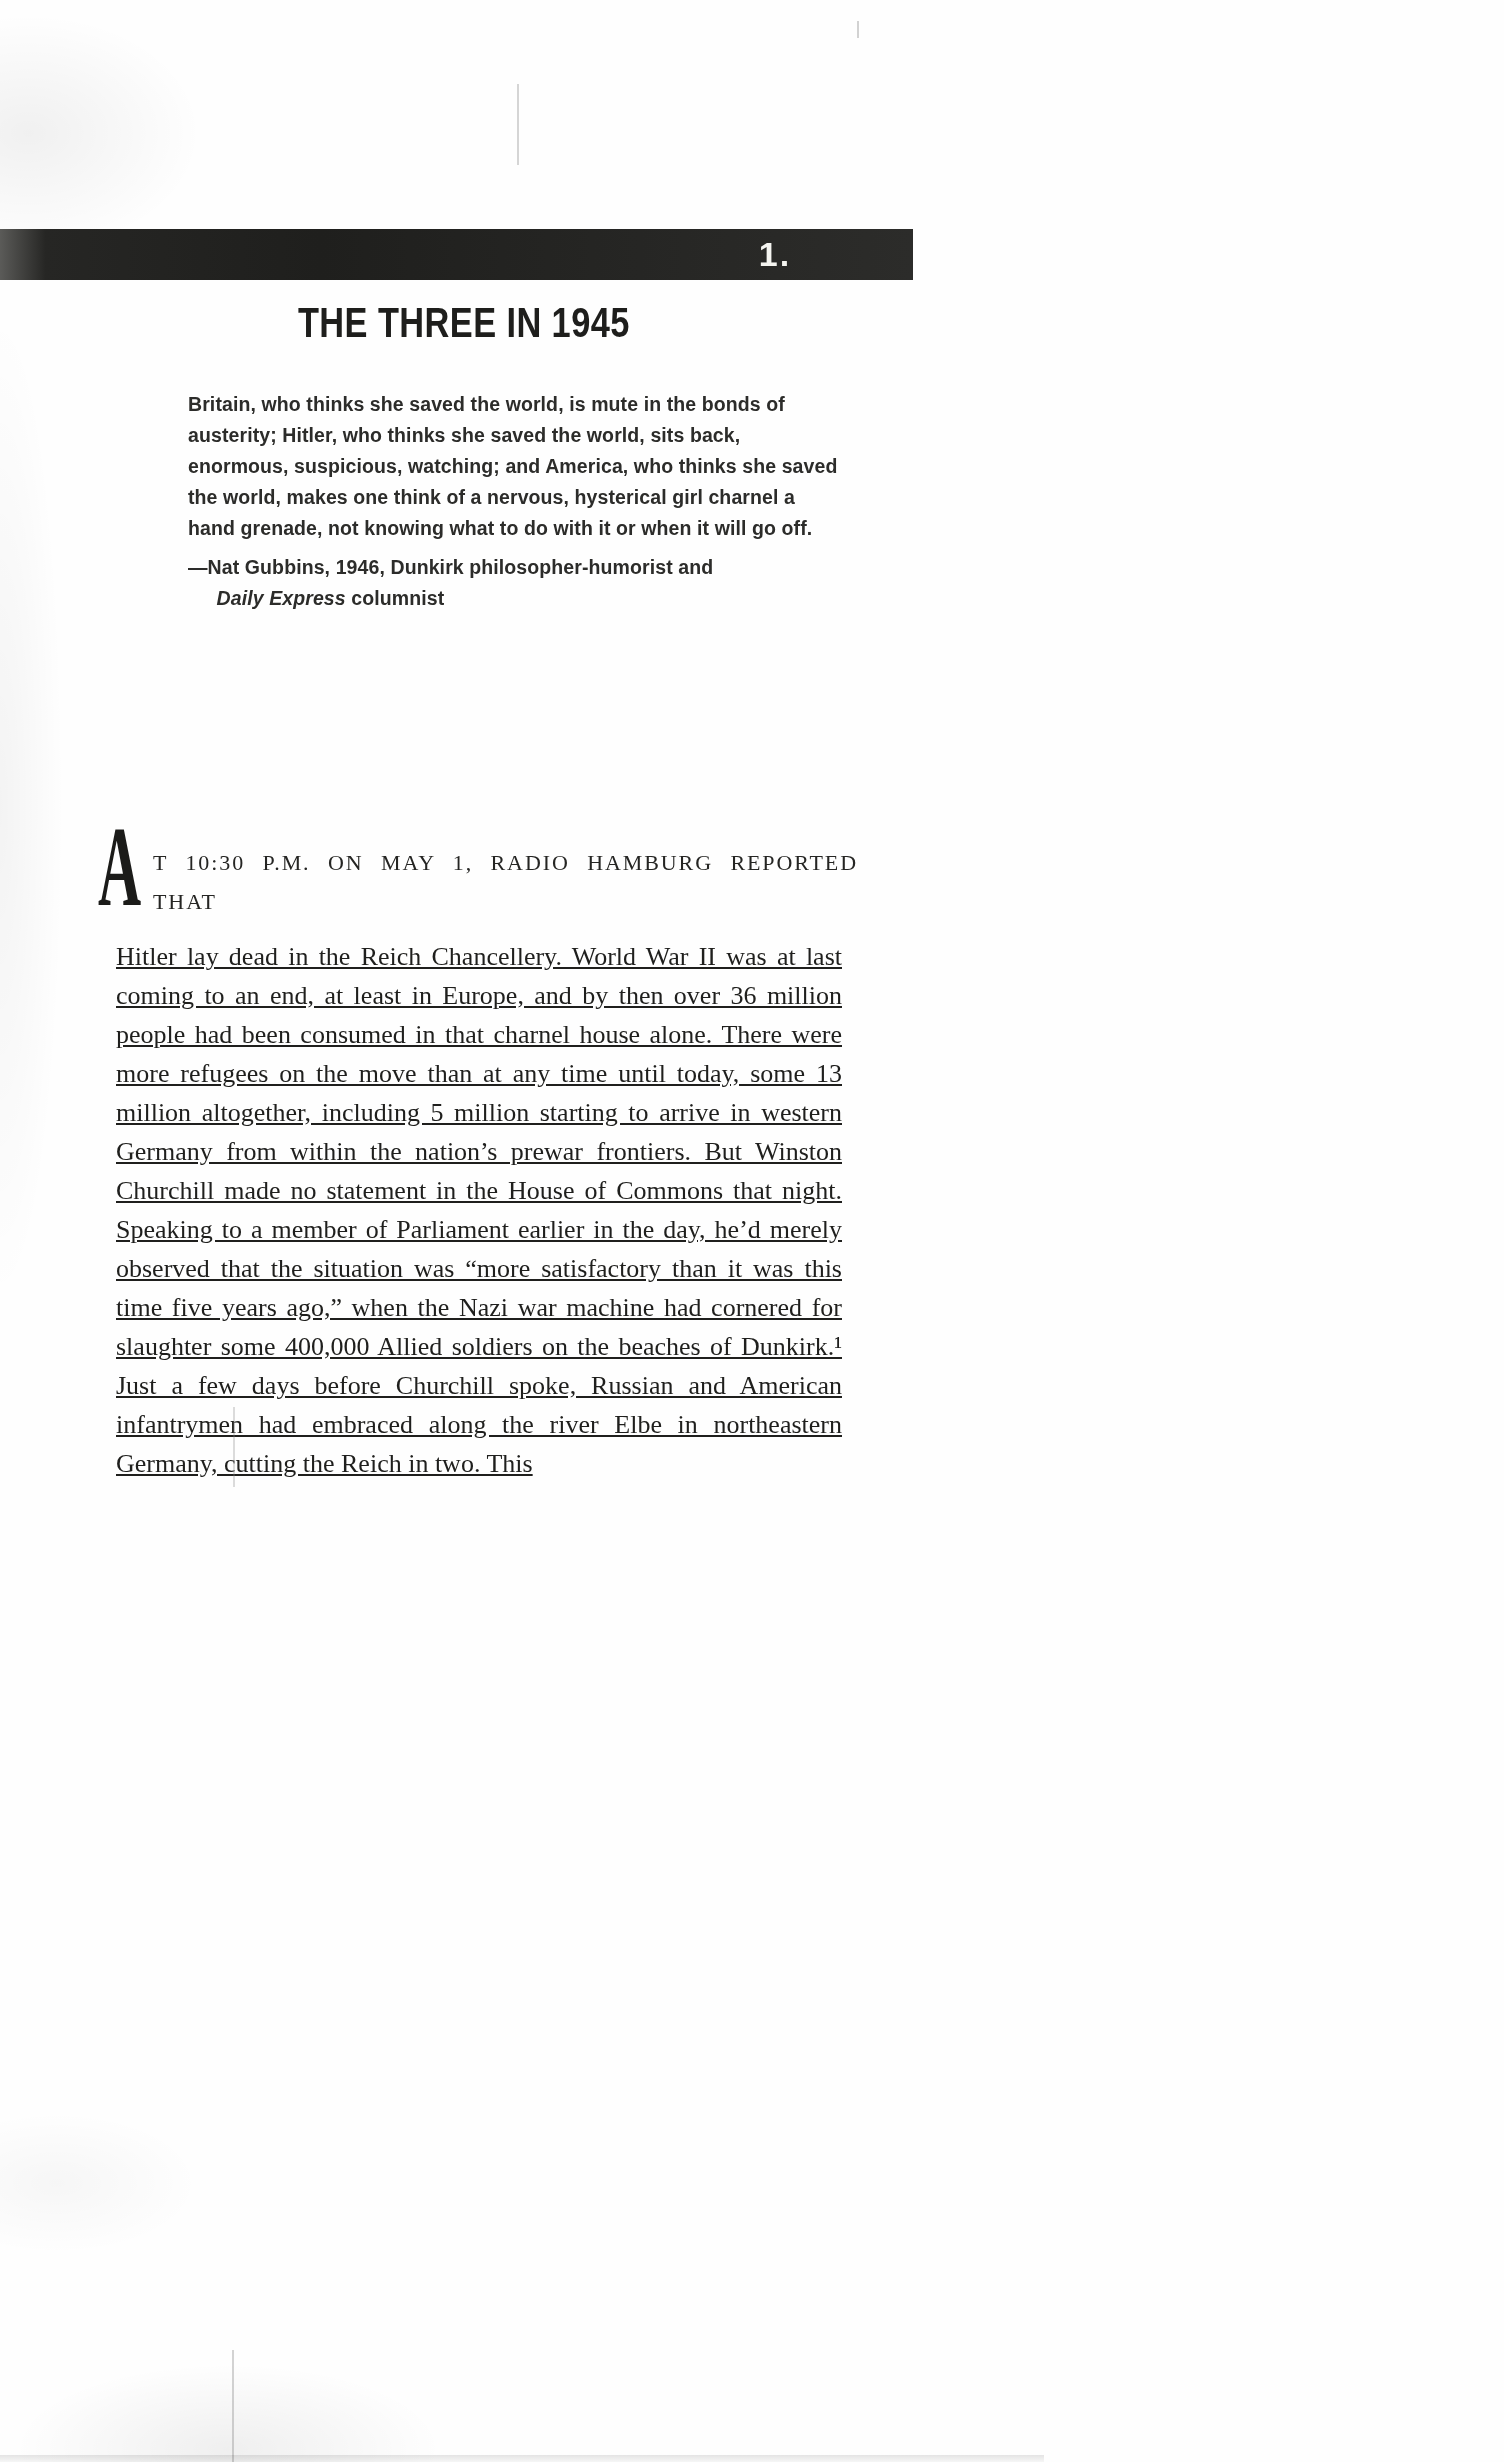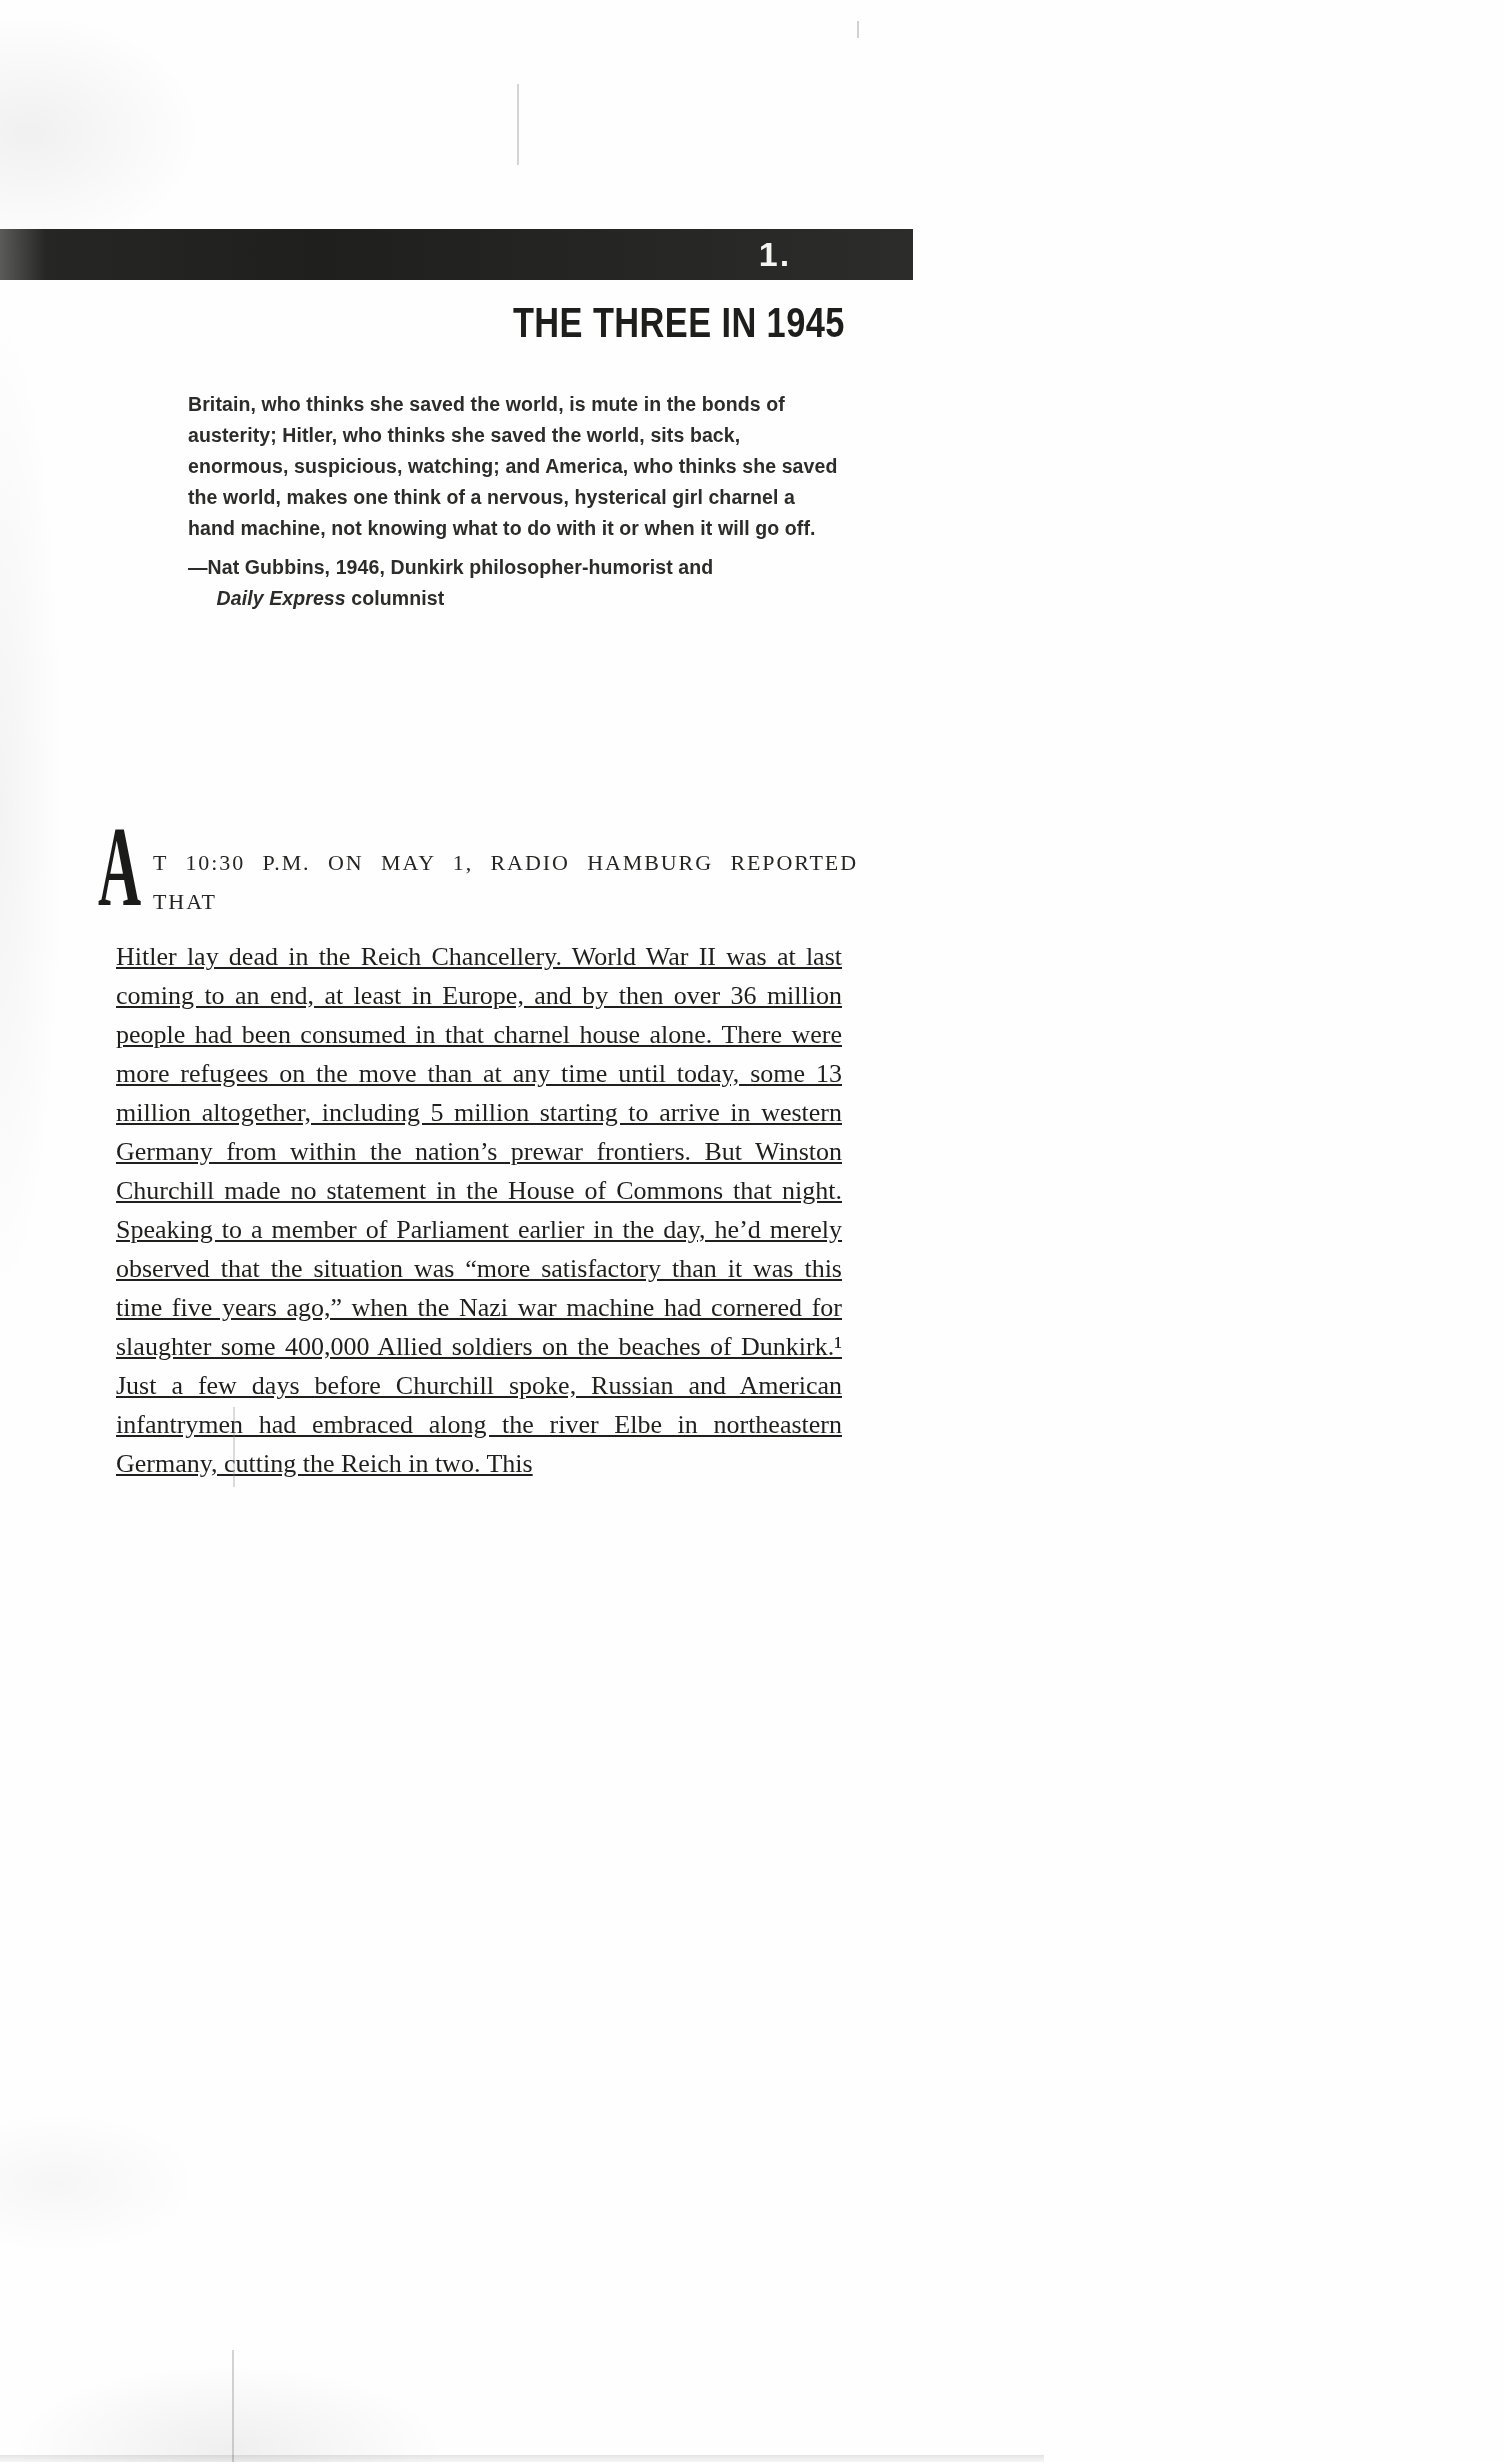--- a/index.html
+++ b/index.html
@@ -49,21 +49,21 @@
     letter-spacing: 1.9px;
   }
 
   
   .chapter-title {
     position: absolute;
     left: 0;
     top: 298px;
     width: 845px;
     margin: 0;
-    text-align: right;
+    text-align: center;
     color: #1e1e1c;
   }
   .chapter-title .title-inner {
     display: inline-block;
     font-family: "Liberation Sans", sans-serif;
     font-weight: 700;
     font-size: 43px;
     letter-spacing: 0.5px;
     transform: scaleX(0.8);
     transform-origin: right center;
@@ -175,21 +175,21 @@
 
   <h1 class="chapter-title">
     <span class="title-inner">THE THREE IN 1945</span>
   </h1>
 
   <div class="epigraph">
     <div class="epi-line">Britain, who thinks she saved the world, is mute in the bonds of</div>
     <div class="epi-line">austerity; Hitler, who thinks she saved the world, sits back,</div>
     <div class="epi-line">enormous, suspicious, watching; and America, who thinks she saved</div>
     <div class="epi-line">the world, makes one think of a nervous, hysterical girl charnel a</div>
-    <div class="epi-line">hand machine, not knowing what to do with it or when it will go off.</div>
+    <div class="epi-line">hand grenade, not knowing what to do with it or when it will go off.</div>
     <div class="attribution">
       <div class="epi-line">—Nat Gubbins, 1946, Dunkirk philosopher-humorist and</div>
       <div class="attr-line-2">
         <span class="attr-italic">Daily Express</span><span> columnist</span>
       </div>
     </div>
   </div>
 
   <div class="body-block">
     <span class="dropcap">A</span>

